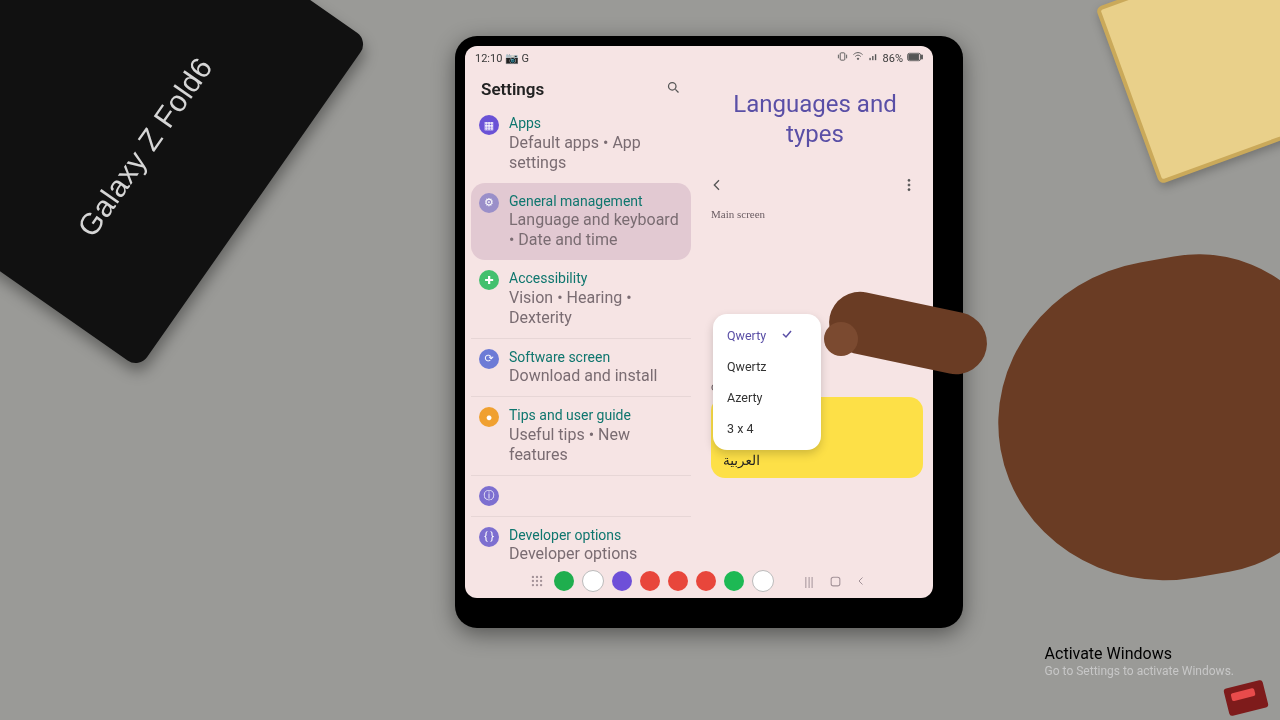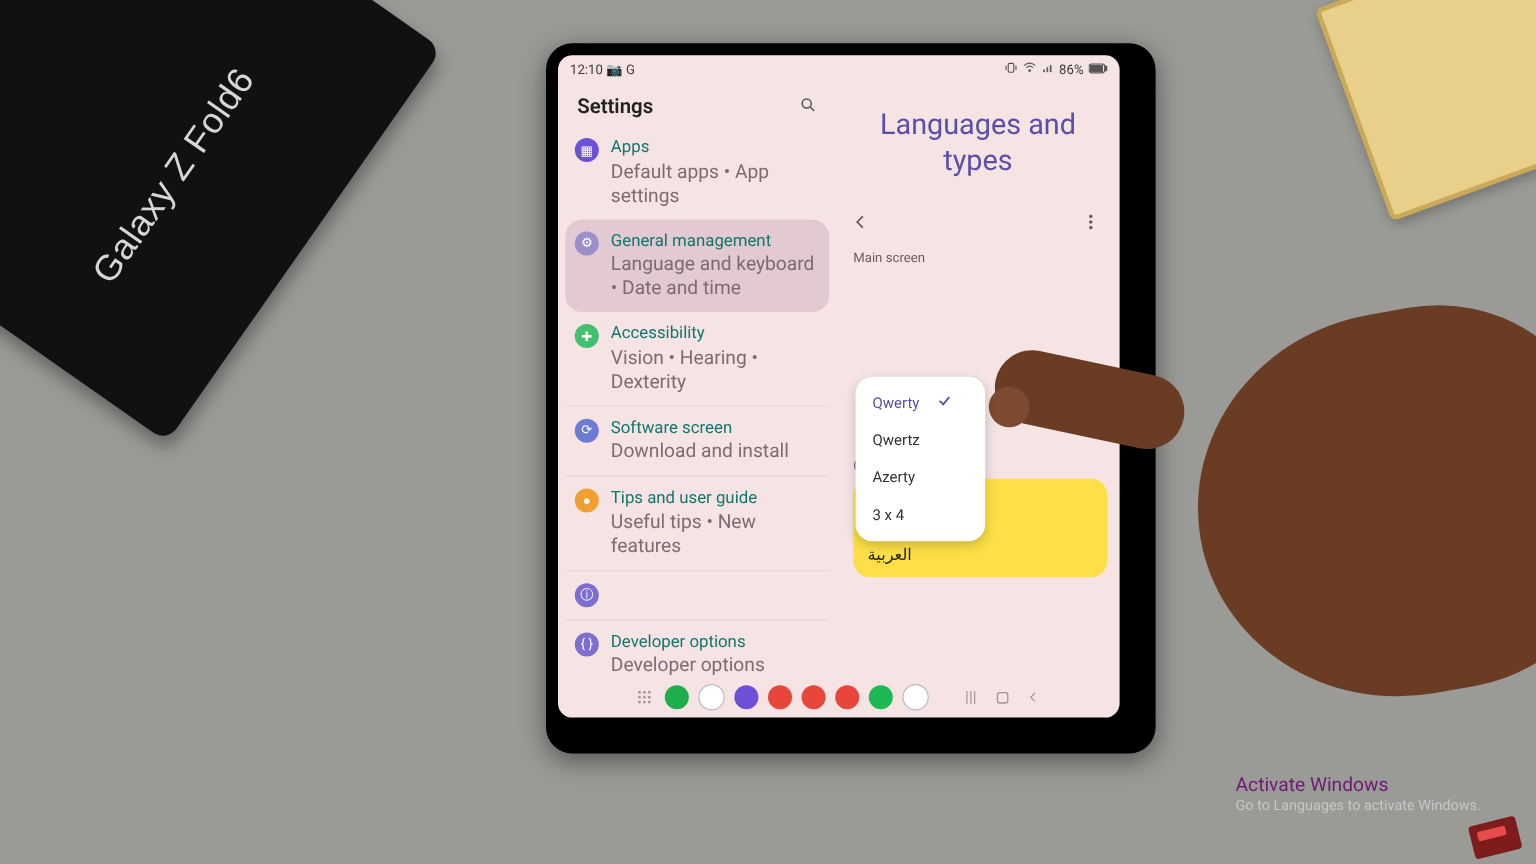--- a/index.html
+++ b/index.html
@@ -35,21 +35,21 @@
   .ic-access{background:#43c06e;}
   .ic-sw{background:#6c7bd6;}
   .ic-tips{background:#f0a030;}
   .ic-about{background:#7d6fd0;}
   .ic-dev{background:#7d6fd0;}
   
   .col-right{flex:1;display:flex;flex-direction:column;align-items:stretch;}
   .rtitle{padding:22px 24px 28px 24px;text-align:center;font-size:24px;color:#5a4fa6;line-height:1.25;font-weight:400;}
   .rbar{display:flex;align-items:center;justify-content:space-between;padding:0 16px 6px 12px;}
   .back-ic svg,.more-ic svg{width:16px;height:16px;stroke:#555;}
-  .section-label{font-size:11px;color:#6a5c62;padding:6px 18px 4px 14px;}
+  .section-label{font-size:11px;color:#6a5c62;padding:6px 18px 4px 14px;font-family:Liberation Serif, serif;}
   .card{background:#fde047;border-radius:14px;margin:0 10px 8px 14px;padding:10px 12px;position:relative;box-shadow:0 0 0 rgba(0,0,0,0);}
   .card .lang{font-size:13.5px;color:#222;}
   .card .sub{font-size:10.5px;color:#8a7c82;margin-top:2px;}
   
   .popover{position:absolute;left:248px;top:268px;width:108px;background:#fff;border-radius:14px;box-shadow:0 4px 10px rgba(0,0,0,.18);padding:6px 0;z-index:5;}
   .pop-item{padding:8px 14px;font-size:12.5px;color:#333;}
   .pop-item.sel{color:#5a4fa6;display:flex;align-items:center;justify-content:space-between;}
   .pop-item.sel::after{content:"";}
   .check svg{width:12px;height:12px;stroke:#5a4fa6;}
   .qwerty-under{font-size:10.5px;color:#8a7c82;padding:0 24px 2px 24px;margin-top:-4px;}
@@ -57,21 +57,21 @@
   .hand{position:absolute;right:62px;top:230px;width:380px;height:360px;pointer-events:none;}
   .palm{position:absolute;right:-120px;top:30px;width:340px;height:320px;background:#6a3c24;border-radius:50% 40% 40% 50%;transform:rotate(-10deg);} 
   .finger{position:absolute;right:230px;top:72px;width:160px;height:62px;background:#6a3c24;border-radius:40px;transform:rotate(12deg);}
   .nail{position:absolute;right:360px;top:92px;width:34px;height:34px;background:#7b4a30;border-radius:50%;}
   
   .dock{position:absolute;left:0;right:0;bottom:2px;height:30px;display:flex;align-items:center;justify-content:center;gap:8px;}
   .dock .app{width:20px;height:20px;border-radius:50%;}
   .navbtn{width:18px;height:16px;display:flex;align-items:center;justify-content:center;color:#a39298;font-size:13px;}
   
   .wm{position:absolute;right:46px;bottom:40px;color:#dcdcdc;text-align:left;line-height:1.3;}
-  .wm .t{font-size:16px;color:#701a75;}
+  .wm .t{font-size:16px;color:#000000;}
   .wm .s{font-size:12px;color:#c7c7c7;}
   .red-corner{position:absolute;right:14px;bottom:8px;width:40px;height:28px;background:#7e1b1b;border-radius:3px;transform:rotate(-14deg);} 
   .red-corner::after{content:"";position:absolute;left:6px;top:6px;width:24px;height:8px;background:#e84b4b;border-radius:2px;}
 </style>
 </head>
 <body>
 
 <div class="desk">
   <div class="box-left"></div>
   <div class="box-label">Galaxy Z Fold6</div>
@@ -263,16 +263,16 @@
   </div>
 
   <div class="hand">
     <div class="palm"></div>
     <div class="finger"></div>
     <div class="nail"></div>
   </div>
 
   <div class="wm">
     <div class="t">Activate Windows</div>
-    <div class="s">Go to Languages to activate Windows.</div>
+    <div class="s">Go to Settings to activate Windows.</div>
   </div>
   <div class="red-corner"></div>
 </div>
 
 </body></html>

